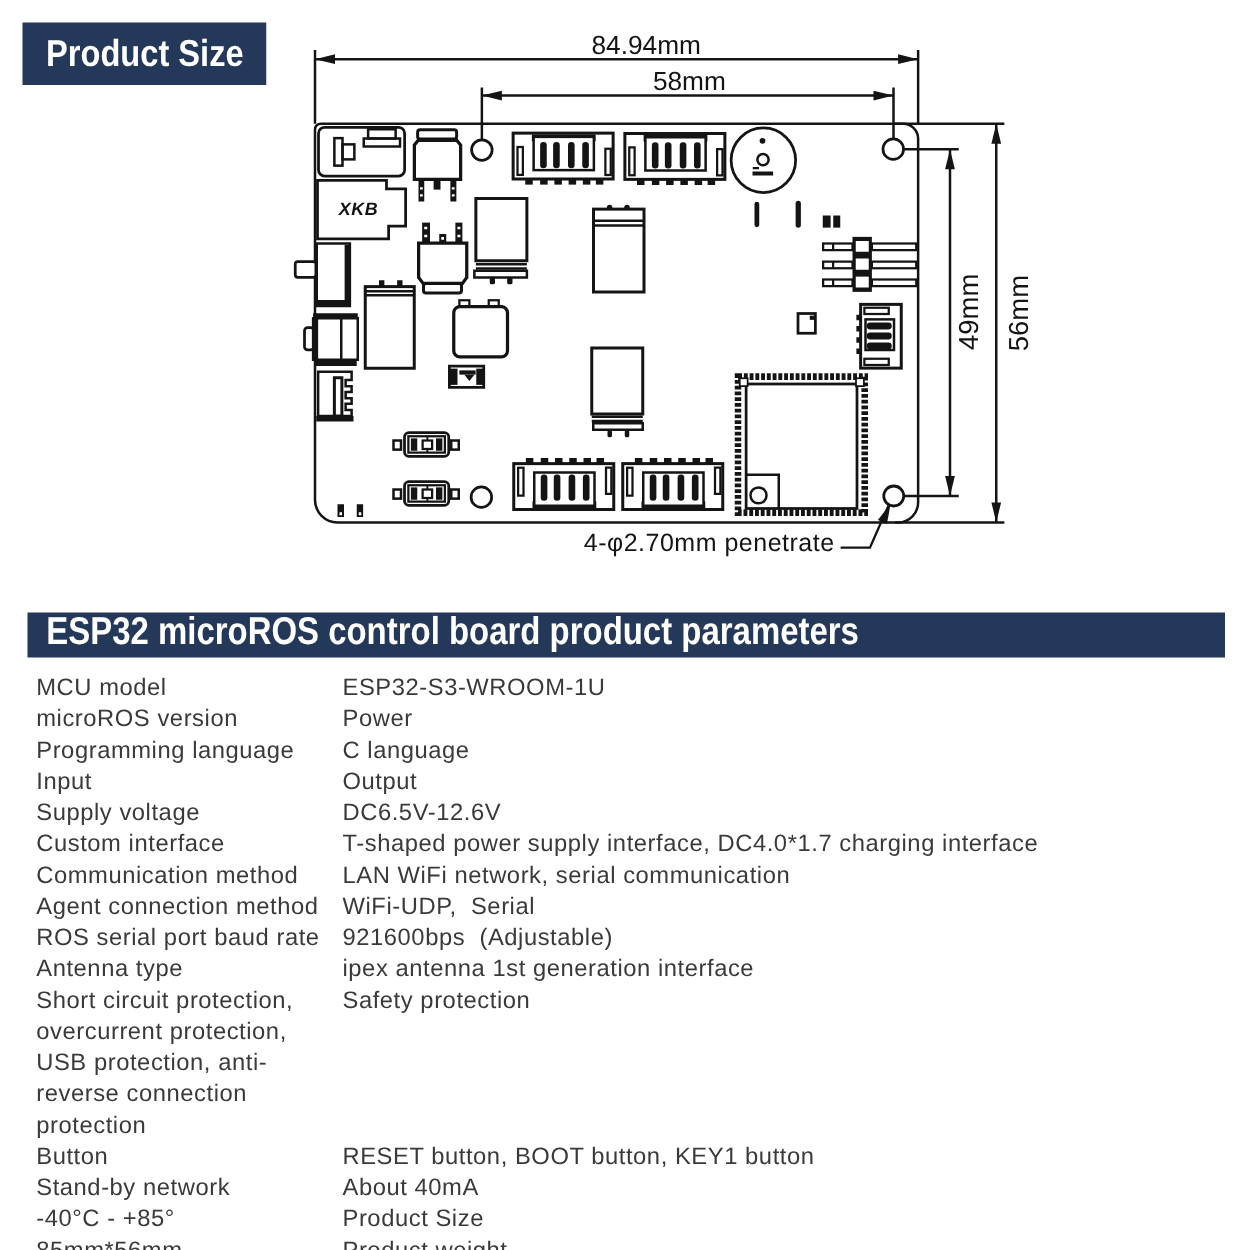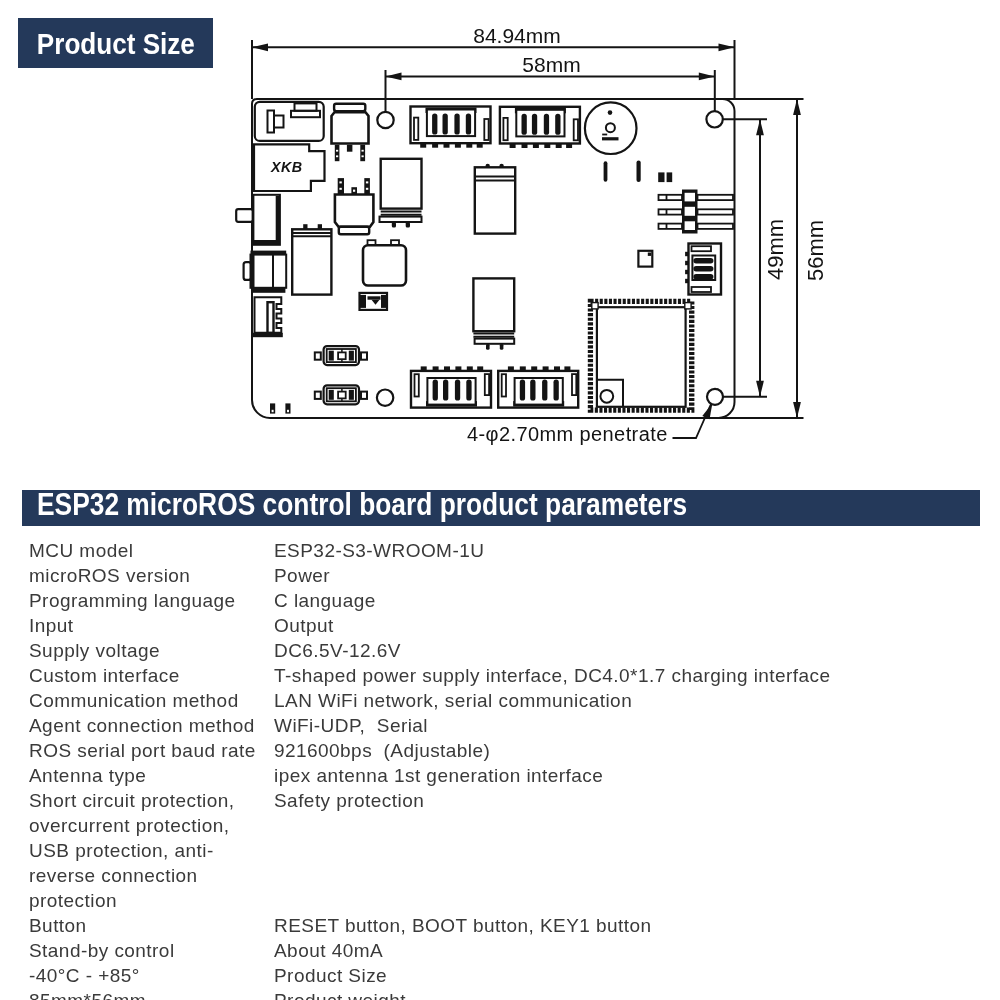--- a/index.html
+++ b/index.html
@@ -285,20 +285,20 @@
   <div>Agent connection method</div>
     <div>WiFi-UDP,&nbsp; Serial</div>
   <div>ROS serial port baud rate</div>
     <div>921600bps&nbsp; (Adjustable)</div>
   <div>Antenna type</div>
     <div>ipex antenna 1st generation interface</div>
   <div style="white-space:normal">Short circuit protection, overcurrent protection, USB protection, anti-<br>reverse connection protection</div>
     <div>Safety protection</div>
   <div>Button</div>
     <div>RESET button, BOOT button, KEY1 button</div>
-  <div>Stand-by control</div>
+  <div>Stand-by network</div>
     <div>About 40mA</div>
     <div>-40°C - +85°</div>
   <div>Product Size</div>
     <div>85mm*56mm</div>
   <div>Product weight</div>
     <div>About 33g</div>
 </div>
 
 </body></html>

